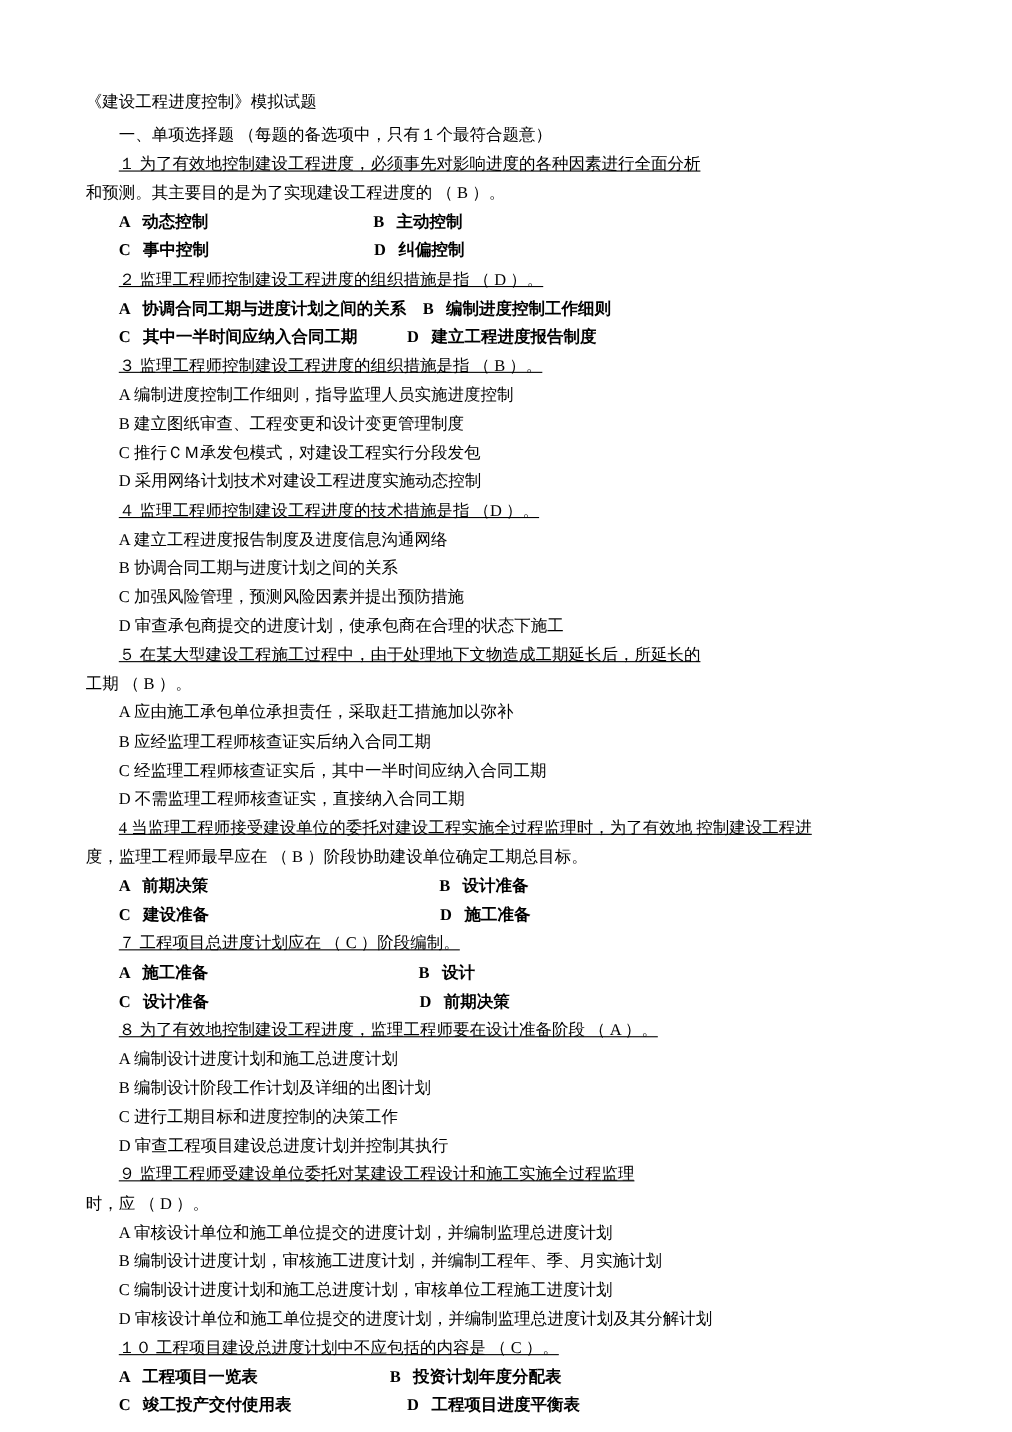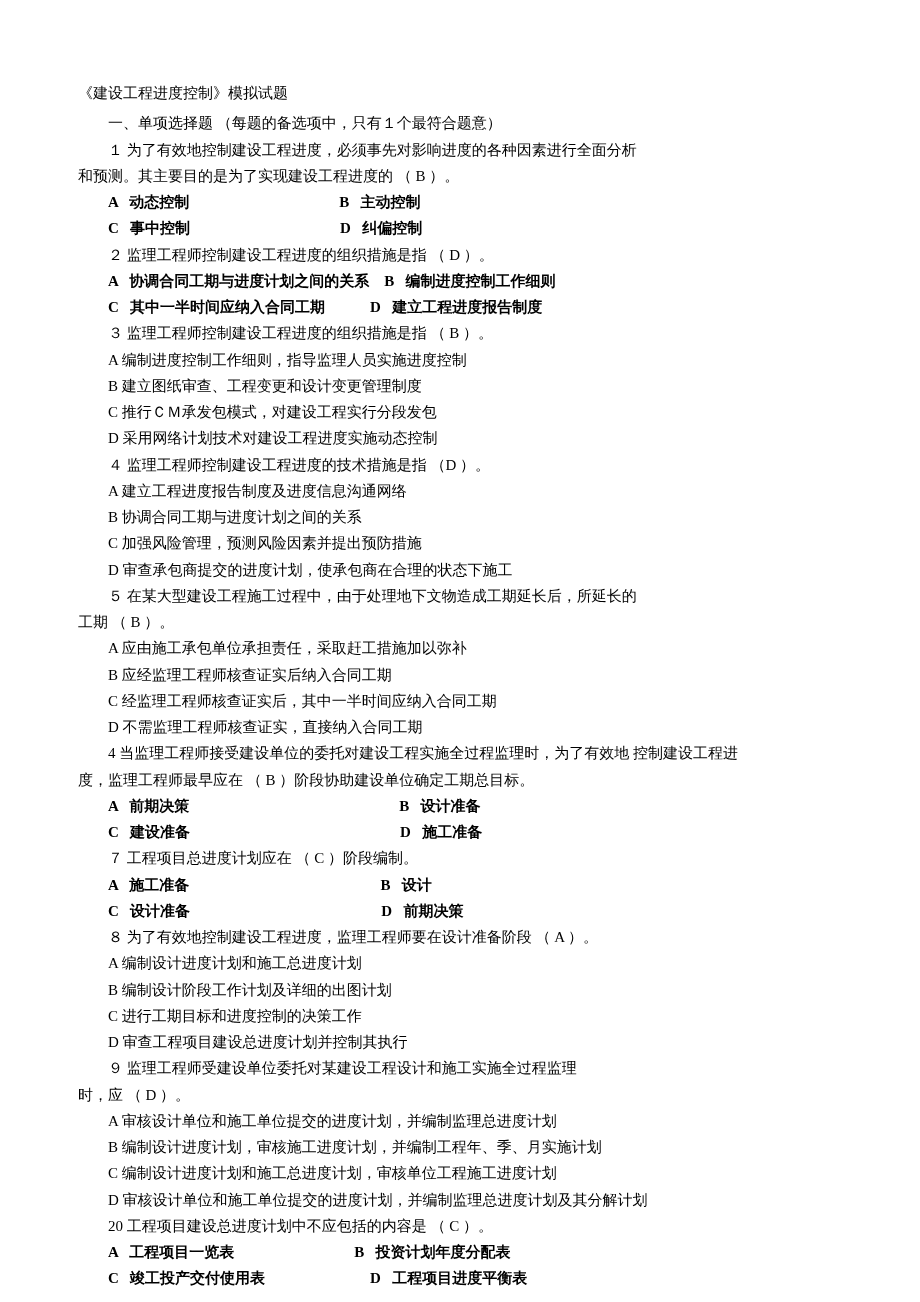--- a/index.html
+++ b/index.html
@@ -15,20 +15,21 @@
     }
     .title {
       text-align: left;
       margin-bottom: 4px;
     }
     .section-heading {
       text-indent: 2em;
     }
     .q-stem {
       text-indent: 2em;
+      text-decoration: underline;
     }
     .cont {
       text-indent: 0;
     }
     .opt-line {
       text-indent: 2em;
       white-space: pre;
       font-weight: bold;
     }
     .opt-single {
@@ -85,15 +86,15 @@
 <div class="opt-single">C   <span>进行工期目标和进度控制的决策工作</span></div>
 <div class="opt-single">D   <span>审查工程项目建设总进度计划并控制其执行</span></div>
 
 <div class="q-stem">９   监理工程师受建设单位委托对某建设工程设计和施工实施全过程监理</div>
 <div class="cont">时，应  （  D   ）。</div>
 <div class="opt-single">A   <span>审核设计单位和施工单位提交的进度计划，并编制监理总进度计划</span></div>
 <div class="opt-single">B   <span>编制设计进度计划，审核施工进度计划，并编制工程年、季、月实施计划</span></div>
 <div class="opt-single">C   <span>编制设计进度计划和施工总进度计划，审核单位工程施工进度计划</span></div>
 <div class="opt-single">D   <span>审核设计单位和施工单位提交的进度计划，并编制监理总进度计划及其分解计划</span></div>
 
-<div class="q-stem">20   工程项目建设总进度计划中不应包括的内容是  （   C   ）。</div>
+<div class="q-stem">１０   工程项目建设总进度计划中不应包括的内容是  （   C   ）。</div>
 <div class="opt-line">A   <span>工程项目一览表</span>                                B   <span>投资计划年度分配表</span></div>
 <div class="opt-line">C   <span>竣工投产交付使用表</span>                            D   <span>工程项目进度平衡表</span></div>
 
 </body></html>

